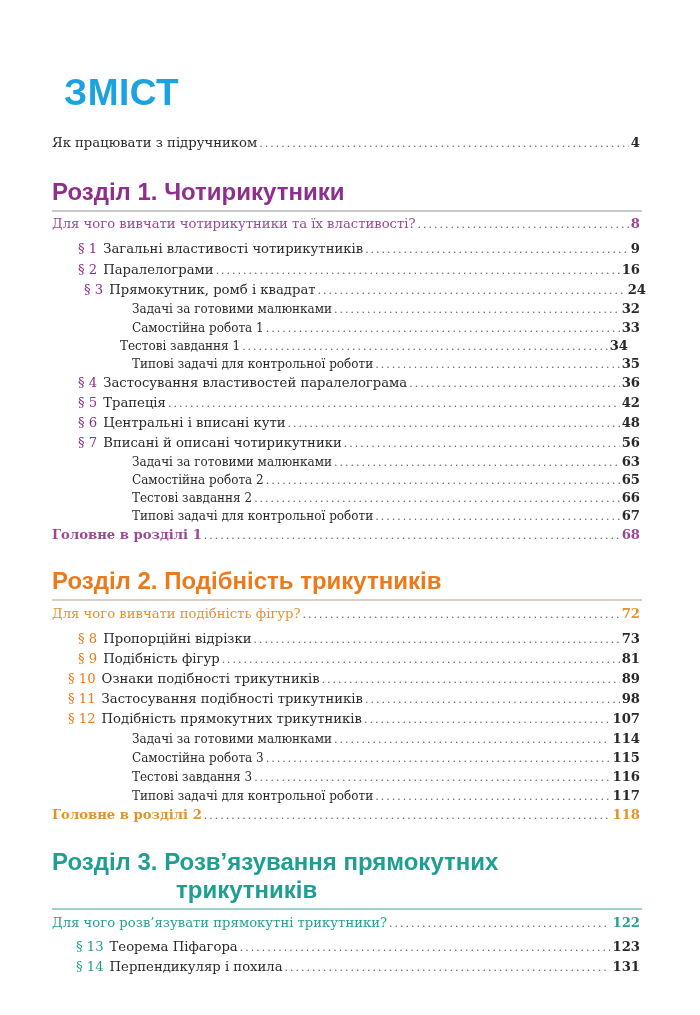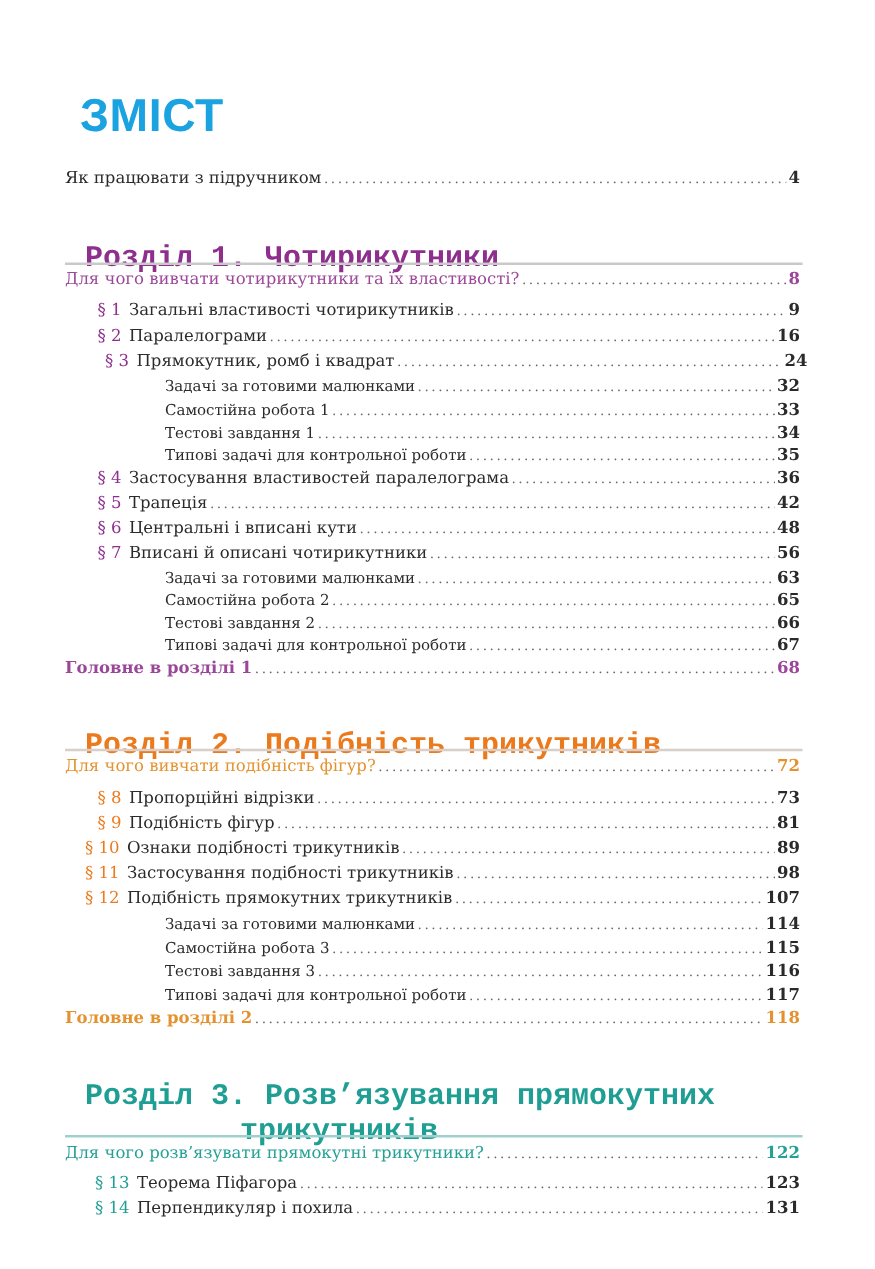--- a/index.html
+++ b/index.html
@@ -21,22 +21,22 @@
   .row .dots {
     flex: 1 1 auto; overflow: hidden; margin: 0 2px; color: #666;
     letter-spacing: 2px; font-size: 11px;
   }
   .row .dots::before { content: "......................................................................................................................................................"; }
   .row .page-num { flex: 0 0 auto; font-weight: bold; }
   .row.sub .label { font-size: 12px; }
   .row.sub .dots::before { }
   .sec { display: inline-block; margin-right: 6px; }
   .chapter-title {
-    position: absolute; left: 52px; margin: 16px;
-    font-family: Liberation Mono, monospace; font-weight: bold;
+    position: absolute; left: 52px; margin: 0;
+    font-family: Liberation Sans, sans-serif; font-weight: bold;
     font-size: 24px; line-height: 28px;
   }
   .rule { position: absolute; left: 52px; width: 590px; height: 2px; }
   .c1 { color: #8e2f8e; }
   .c2 { color: #ec7a1c; }
   .c3 { color: #1f9e93; }
   .r1 { background: #c9c9c9; }
   .r2 { background: #d8cfc8; }
   .r3 { background: #9fd0cb; }
   .intro .label, .intro .page-num { }
@@ -85,21 +85,21 @@
     <div class="row sub" style="top:300px; left:132px; width:508px;">
       <span class="label">Задачі за готовими малюнками</span>
       <span class="dots"></span>
       <span class="page-num">32</span>
     </div>
     <div class="row sub" style="top:319px; left:132px; width:508px;">
       <span class="label">Самостійна робота 1</span>
       <span class="dots"></span>
       <span class="page-num">33</span>
     </div>
-    <div class="row sub" style="top:337px; left:132px; width:508px;">
+    <div class="row sub" style="top:337px; left:120px; width:508px;">
       <span class="label">Тестові завдання 1</span>
       <span class="dots"></span>
       <span class="page-num">34</span>
     </div>
     <div class="row sub" style="top:355px; left:132px; width:508px;">
       <span class="label">Типові задачі для контрольної роботи</span>
       <span class="dots"></span>
       <span class="page-num">35</span>
     </div>
     <div class="row" style="top:374px; left:78px; width:562px;">

